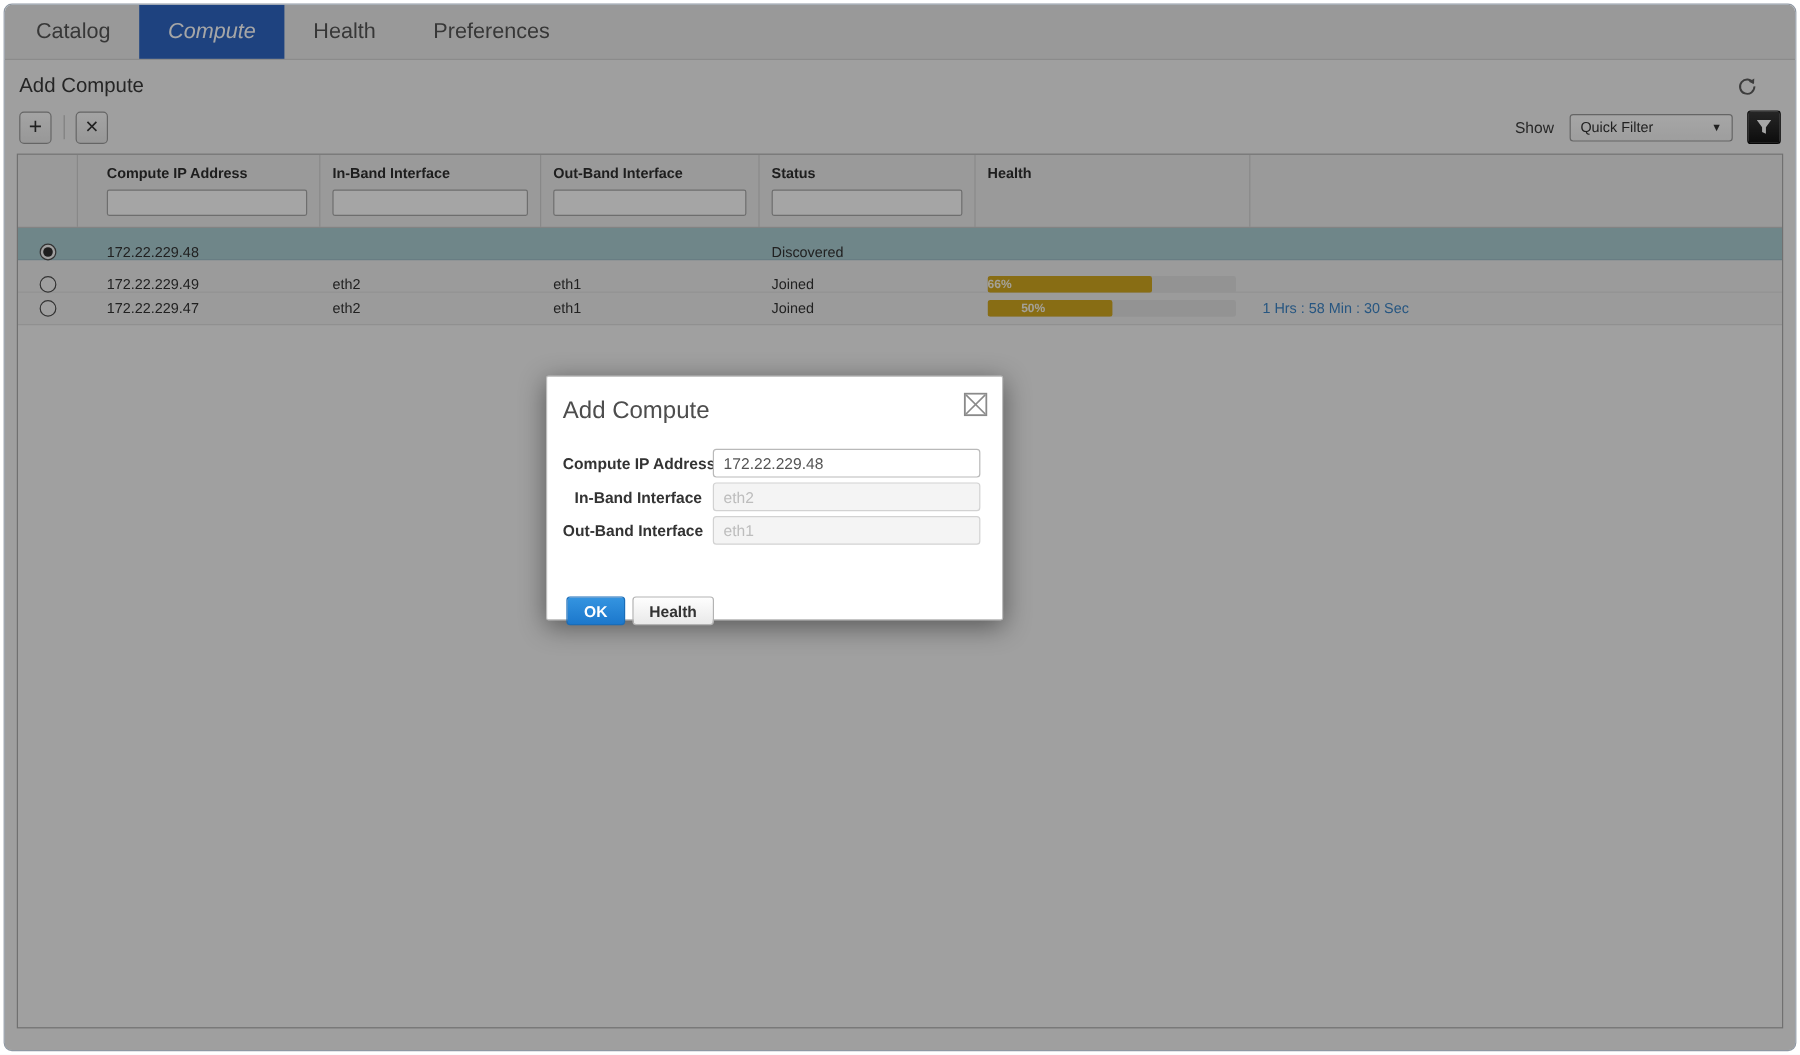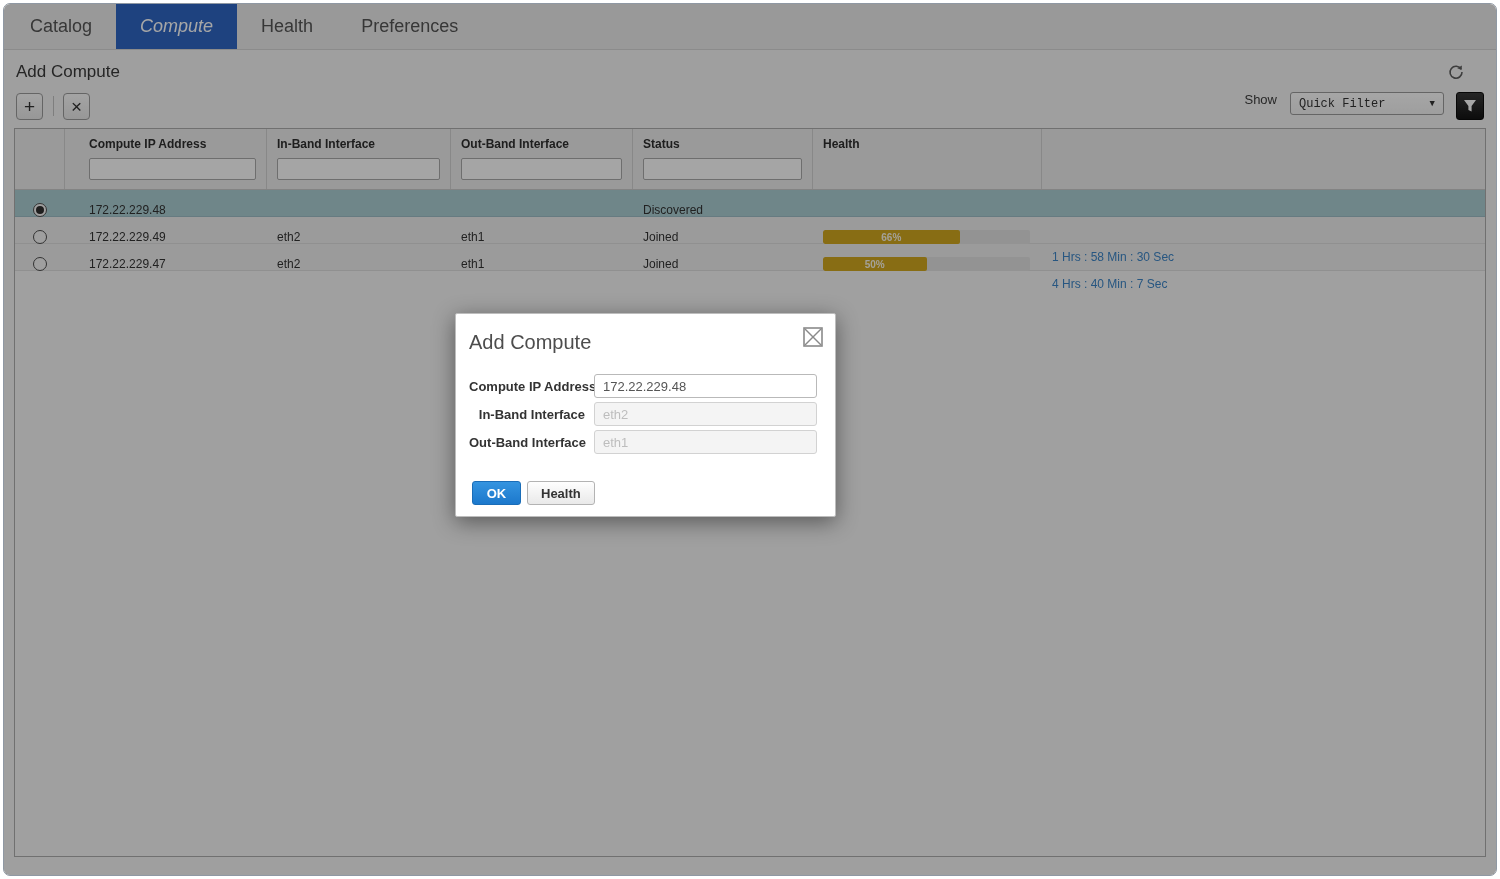--- a/index.html
+++ b/index.html
@@ -36,27 +36,27 @@
   .toolbar {
     display:flex; align-items:center; padding:4px 12px 8px 12px;
   }
   .tool-btn {
     width:27px; height:27px; border:1px solid #9c9c9c; border-radius:4px;
     background:linear-gradient(#fcfcfc,#e9e9e9);
     display:flex; align-items:center; justify-content:center;
     font-size:19px; color:#333; cursor:pointer; line-height:1;
   }
   .tool-sep { width:1px; height:20px; background:#c2c2c2; margin:0 9px 0 10px; }
-  .toolbar-right { margin-left:auto; display:flex; align-items:flex-start; }
+  .toolbar-right { margin-left:auto; display:flex; align-items:center; }
   .show-label { font-size:13px; color:#3c3c3c; margin-right:13px; }
   .filter-select {
-    width:154px; height:23px; border:1px solid #9c9c9c; border-radius:3px;
+    width:136px; height:23px; border:1px solid #9c9c9c; border-radius:3px;
     background:linear-gradient(#ffffff,#f3f3f3);
     display:flex; align-items:center; padding:0 8px;
-    font-size:12px; color:#333; cursor:pointer;font-family:Liberation Mono, monospace;
+    font-size:12px; color:#333; cursor:pointer;
   }
   .filter-select .caret { margin-left:auto; font-size:9px; color:#333; }
   .filter-btn {
     width:28px; height:28px; margin-left:12px; border-radius:3px;
     background:linear-gradient(#3a3a3a,#141414); border:1px solid #0c0c0c;
     display:flex; align-items:center; justify-content:center; cursor:pointer;
   }
 
   
   .grid {
@@ -92,21 +92,21 @@
   .radio.checked::after {
     content:""; position:absolute; inset:2px; border-radius:50%; background:#2f2f2f;
   }
   .uptime-link { color:var(--link-blue,#3d85c6); cursor:pointer;margin-top:40px; }
   .health-bar {
     width:207px; height:14px; background:#e2e2e2; border-radius:2px;
     position:relative; overflow:hidden;
   }
   .bar-fill {
     height:100%; background:var(--health-yellow,#d2a81f); border-radius:2px;
-    display:flex; align-items:center; justify-content:center;
+    display:flex; align-items:center; justify-content:flex-start;
   }
   .bar-label { font-size:10px; font-weight:bold; color:rgba(255,255,255,0.9); }
 
   
   .dim-overlay { position:absolute; inset:0; background:rgba(0,0,0,0.35); }
 
   
   .modal {
     position:absolute; left:451px; top:309px; width:381px; height:204px;
     background:#ffffff; border:1px solid #bdbdbd; border-radius:2px;
@@ -122,21 +122,21 @@
   }
   .field-row input {
     width:223px; height:24px; border:1px solid #b9b9b9; border-radius:3px;
     padding:0 8px; font-size:13px; color:#555; background:#fff;
     font-family:"Liberation Sans",sans-serif;
   }
   .field-row input:disabled { background:#f4f4f4; border-color:#d2d2d2; }
   .field-row input::placeholder { color:#bdbdbd; }
   .modal-buttons { display:flex; margin:27px 0 0 16px; }
   .btn { height:24px; border-radius:3px; font-size:13px; font-weight:bold; cursor:pointer;
-         font-family:"Liberation Sans",sans-serif; }
+         font-family:"Liberation Sans",sans-serif;margin-top:16px; }
   .btn-ok {
     width:49px; color:#fff; border:1px solid #1a6db8;
     background:linear-gradient(var(--ok-blue-light,#3494e0),var(--ok-blue,#1c78cc));
     margin-right:6px;
   }
   .btn-cancel {
     padding:0 13px; color:#333; border:1px solid #b3b3b3;
     background:linear-gradient(#fefefe,#e9e9e9);
   }
 </style>
@@ -245,26 +245,25 @@
     <div class="grid-row data-row" data-row="2">
       <div class="cell radio-cell">
           <div class="radio"></div>
         </div>
       <div class="cell ip-cell">172.22.229.47</div>
       <div class="cell">eth2</div>
       <div class="cell">eth1</div>
       <div class="cell">Joined</div>
       <div class="cell">
           <div class="health-bar">
-            <div class="bar-fill" style="width: 50%;">
+            <div class="bar-fill" style="width: 50%; padding-left: 28px;">
               <span class="bar-label">50%</span>
             </div>
           </div>
         </div>
-      <div class="cell uptime-link">4 Hrs : 40 Min : 7 Sec</div>
       <div class="cell"></div>
     </div>
 
   </div>
 
   <div class="dim-overlay"></div>
 
   <div class="modal">
     <div class="modal-title">Add Compute</div>
     <svg class="modal-close" viewBox="0 0 20 20">

